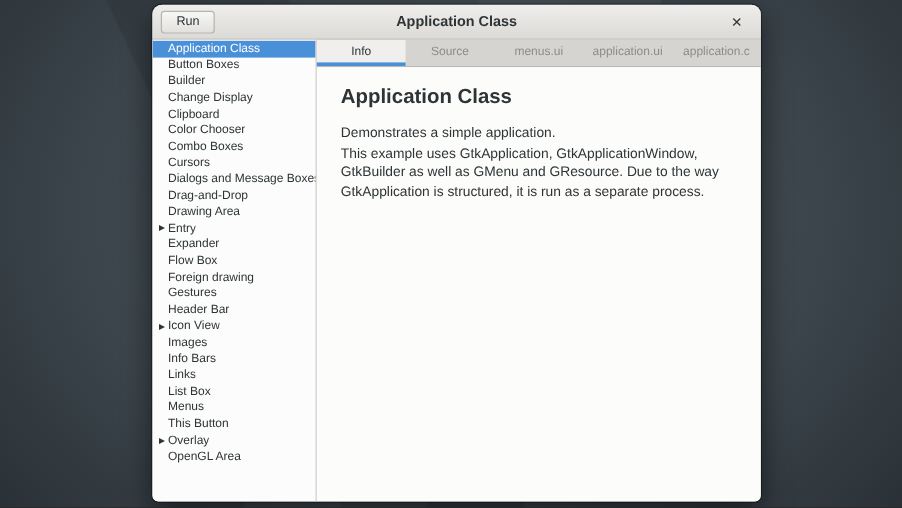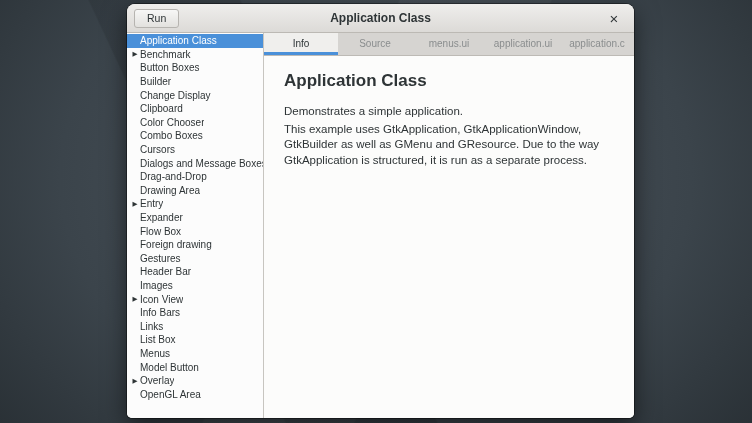--- a/index.html
+++ b/index.html
@@ -112,24 +112,20 @@
       </div>
     </div>
 
     <div class="wbody">
       <div class="sidebar">
           <div class="row selected">
             <span class="expander"></span>
             <span class="row-label">Application Class</span>
           </div>
           <div class="row">
-            <span class="expander">▶</span>
-            <span class="row-label">Benchmark</span>
-          </div>
-          <div class="row">
             <span class="expander"></span>
             <span class="row-label">Button Boxes</span>
           </div>
           <div class="row">
             <span class="expander"></span>
             <span class="row-label">Builder</span>
           </div>
           <div class="row">
             <span class="expander"></span>
             <span class="row-label">Change Display</span>
@@ -180,46 +176,46 @@
           </div>
           <div class="row">
             <span class="expander"></span>
             <span class="row-label">Gestures</span>
           </div>
           <div class="row">
             <span class="expander"></span>
             <span class="row-label">Header Bar</span>
           </div>
           <div class="row">
-            <span class="expander"></span>
-            <span class="row-label">Images</span>
-          </div>
-          <div class="row">
             <span class="expander">▶</span>
             <span class="row-label">Icon View</span>
           </div>
           <div class="row">
             <span class="expander"></span>
+            <span class="row-label">Images</span>
+          </div>
+          <div class="row">
+            <span class="expander"></span>
             <span class="row-label">Info Bars</span>
           </div>
           <div class="row">
             <span class="expander"></span>
             <span class="row-label">Links</span>
           </div>
           <div class="row">
             <span class="expander"></span>
             <span class="row-label">List Box</span>
           </div>
           <div class="row">
             <span class="expander"></span>
             <span class="row-label">Menus</span>
           </div>
           <div class="row">
             <span class="expander"></span>
-            <span class="row-label">Model Button</span>
+            <span class="row-label">This Button</span>
           </div>
           <div class="row">
             <span class="expander">▶</span>
             <span class="row-label">Overlay</span>
           </div>
           <div class="row">
             <span class="expander"></span>
             <span class="row-label">OpenGL Area</span>
           </div>
         </div>

